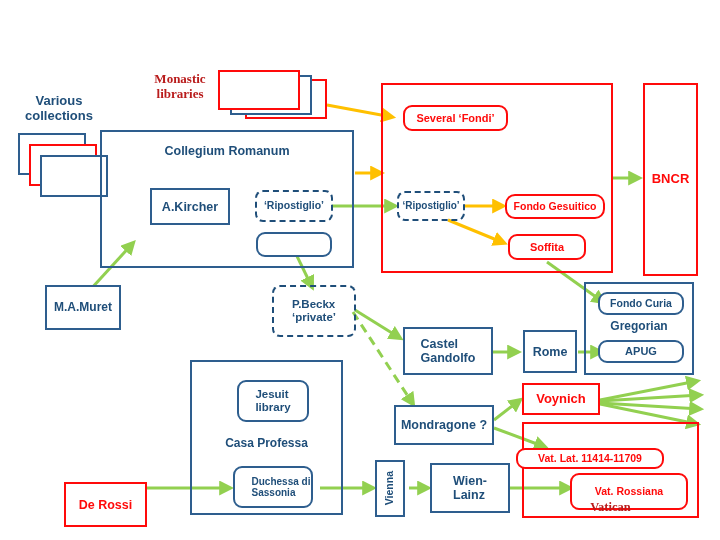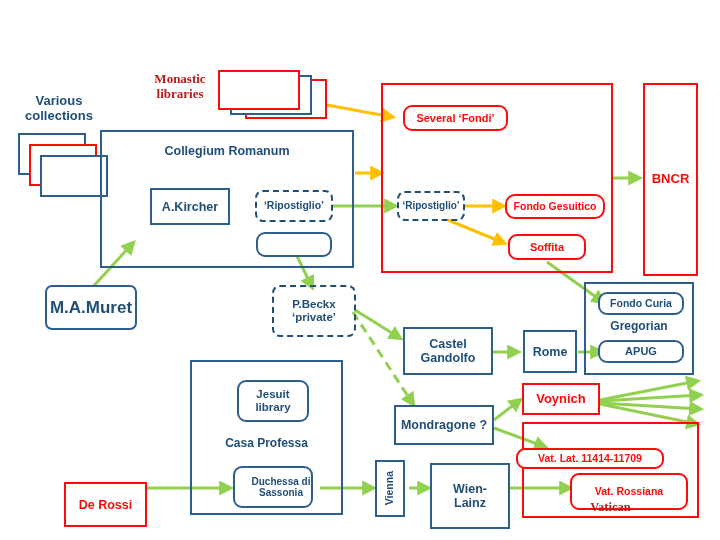--- a/index.html
+++ b/index.html
@@ -1,20 +1,20 @@
 <!DOCTYPE html>
 <html><head>
 <meta charset="utf-8">
 <style>
   html,body{margin:0;padding:0;background:#ffffff;}
   #page{position:relative;width:720px;height:540px;background:#ffffff;
         font-family:"Liberation Sans",sans-serif;overflow:hidden;}
   #svg{position:absolute;left:0;top:0;width:720px;height:540px;}
   .node{position:absolute;box-sizing:border-box;display:flex;align-items:center;
-        justify-content:center;text-align:center;line-height:1.12;font-weight:bold;}
+        justify-content:center;line-height:1.12;font-weight:bold;}
   .blue{border:2px solid #2E5E8E;color:#1F4E79;background:#ffffff;}
   .red{border:2.5px solid #FF0A0A;color:#FF0A0A;background:#ffffff;}
   .rnd{border-radius:9px;}
   .dashblue{border:2.5px dashed #1F4E79;color:#1F4E79;background:transparent;border-radius:8px;}
   .grp{background:transparent;}
   .lbl{position:absolute;font-weight:bold;text-align:center;line-height:1.15;}
   .blue-lbl{color:#1F4E79;}
   .red-lbl{color:#b91c1c;font-family:Liberation Serif, serif;}
   .vert{writing-mode:vertical-rl;transform:rotate(180deg);}
 </style>
@@ -92,21 +92,21 @@
   <div class="node red" style="left:245px;top:79px;width:82px;height:40px;"></div>
   <div class="node blue" style="left:230px;top:75px;width:82px;height:40px;"></div>
   <div class="node red" style="left:218px;top:70px;width:82px;height:40px;"></div>
 
   <div class="node blue grp" style="left:100px;top:130px;width:254px;height:138px;"></div>
   <div class="lbl blue-lbl" style="left:110px;top:144px;width:234px;font-size:12.5px;">Collegium Romanum</div>
   <div class="node blue" style="left:150px;top:188px;width:80px;height:37px;font-size:12.5px;">A.Kircher</div>
   <div class="node dashblue" style="left:255px;top:190px;width:78px;height:32px;font-size:10.5px;">‘Ripostiglio’</div>
   <div class="node blue rnd" style="left:256px;top:232px;width:76px;height:25px;font-size:10px;"></div>
 
-  <div class="node blue" style="left:45px;top:285px;width:92px;height:45px;font-size:17px;border-radius:7px;">M.A.Muret</div>
+  <div class="node blue" style="left:45px;top:285px;width:76px;height:45px;font-size:12px;">M.A.Muret</div>
 
   <div class="node red grp" style="left:381px;top:83px;width:232px;height:190px;"></div>
   <div class="node red rnd" style="left:403px;top:105px;width:105px;height:26px;font-size:11px;">Several ‘Fondi’</div>
   <div class="node dashblue" style="left:397px;top:191px;width:68px;height:30px;font-size:10px;">‘Ripostiglio’</div>
   <div class="node red rnd" style="left:505px;top:194px;width:100px;height:25px;font-size:10.5px;border-radius:10px;">Fondo Gesuitico</div>
   <div class="node red rnd" style="left:508px;top:234px;width:78px;height:26px;font-size:11px;">Soffita</div>
 
   <div class="node red" style="left:643px;top:83px;width:55px;height:193px;font-size:13px;">BNCR</div>
 
   <div class="node blue grp" style="left:584px;top:282px;width:110px;height:93px;"></div>
@@ -132,21 +132,21 @@
   <div class="lbl blue-lbl" style="left:190px;top:437px;width:153px;font-size:12px;">Casa Professa</div>
   <div class="node blue rnd" style="left:233px;top:466px;width:80px;height:42px;font-size:10px;white-space:pre-line;padding-left:16px;">Duchessa di
 Sassonia</div>
 
   <div class="node red" style="left:64px;top:465px;width:83px;height:45px;font-size:12.5px;margin-top:17px;">De Rossi</div>
 
   <div class="node blue" style="left:375px;top:460px;width:30px;height:57px;font-size:10.5px;">
     <span class="vert">Vienna</span>
   </div>
 
-  <div class="node blue" style="left:430px;top:463px;width:80px;height:66px;font-size:12.5px;white-space:pre-line;">Wien-
+  <div class="node blue" style="left:430px;top:463px;width:80px;height:50px;font-size:12.5px;white-space:pre-line;">Wien-
 Lainz</div>
 
   <div class="node red grp" style="left:522px;top:422px;width:177px;height:96px;"></div>
   <div class="node red rnd" style="left:516px;top:434px;width:148px;height:21px;font-size:10.5px;margin-top:14px;">Vat. Lat. 11414-11709</div>
   <div class="node red rnd" style="left:570px;top:473px;width:118px;height:37px;font-size:10.5px;">Vat. Rossiana</div>
   <div class="lbl red-lbl" style="left:522px;top:500px;width:177px;font-size:12.5px;">Vatican</div>
 
 </div>
 
 </body></html>

